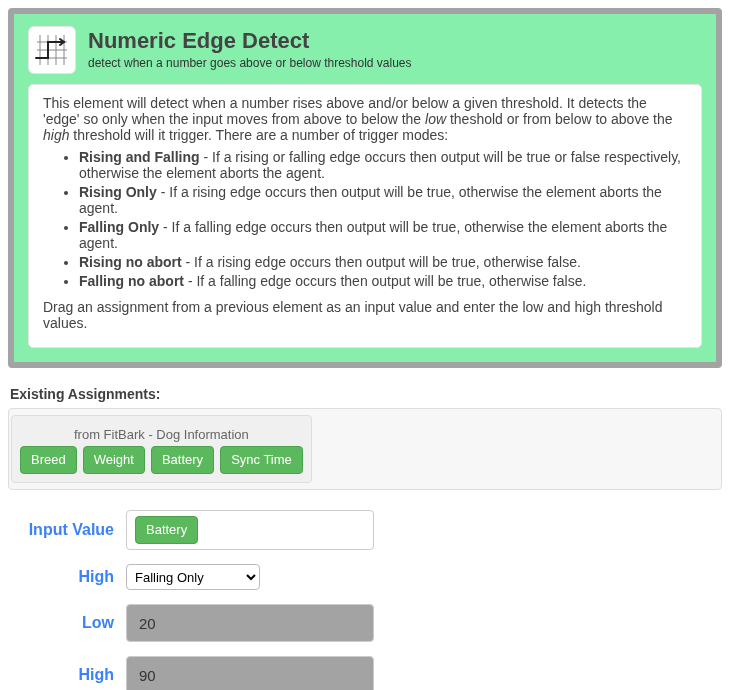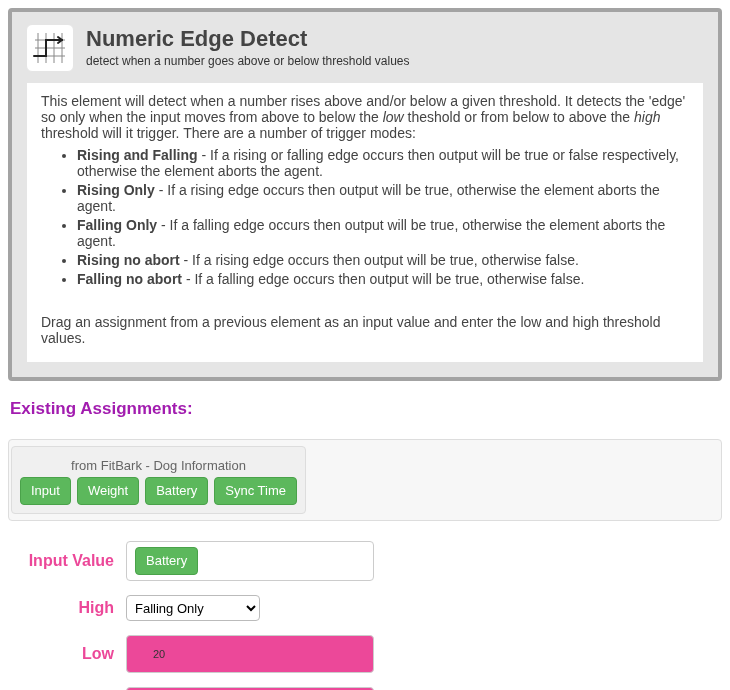--- a/index.html
+++ b/index.html
@@ -5,48 +5,48 @@
   * { box-sizing: border-box; }
   body {
     margin: 0;
     padding: 8px;
     font-family: -apple-system, BlinkMacSystemFont, "Segoe UI", Arial, sans-serif;
     color: #333;
     background: #fff;
     width: 730px;
   }
   .panel {
-    border: 4px solid #a3a3a3;
+    border: 6px solid #a3a3a3;
     border-radius: 4px;
-    background: #e5e5e5;
+    background: #86efac;
     padding: 12px 14px 14px 14px;
     margin-bottom: 18px;
   }
   .hdr { display: flex; gap: 12px; margin-bottom: 10px; }
   .icon-box {
     width: 48px; height: 48px; flex: 0 0 48px;
     background: #fff; border: 1px solid #e5e5e5; border-radius: 6px;
     display: flex; align-items: center; justify-content: center;
   }
   .title-group h1 {
     font-size: 22px; font-weight: 700; margin: 2px 0 0 0; color: #444;
     font-family: "Trebuchet MS", "Segoe UI", sans-serif;
   }
   .title-group .sub { font-size: 12px; color: #333; margin-top: 2px; }
   .desc-box {
-    background: #fff; border: 1px solid #e5e5e5; border-radius: 0;
+    background: #fff; border: 1px solid #e5e5e5; border-radius: 5px;
     padding: 10px 14px; font-size: 14px; color: #444;
   }
   .desc-box p { margin: 0 0 6px 0; }
-  .desc-box ul { margin: 6px 0 27px 0; padding-left: 36px; }
+  .desc-box ul { margin: 6px 0 10px 0; padding-left: 36px; }
   .desc-box li { margin: 3px 0; }
   em { font-style: italic; }
   .section-title {
-    font-size: 17px; font-weight: 700; color: #a21caf;
-    margin: 0 0 20px 2px;
+    font-size: 14px; font-weight: 700; color: #404040;
+    margin: 0 0 6px 2px;
     font-family: "Trebuchet MS", "Segoe UI", sans-serif;
   }
   .assign-panel {
     border: 1px solid #ddd; border-radius: 4px; background: #f7f7f7;
     padding: 6px 2px;
   }
   .assign-inner {
     border: 1px solid #ddd; border-radius: 4px; background: #f0f0f0;
     padding: 11px 8px 8px 8px; display: inline-block;
   }
@@ -56,29 +56,29 @@
   .tags { display: flex; gap: 6px; flex-wrap: wrap; }
   .tag {
     background: #5cb85c; color: #fff; font-size: 13px;
     padding: 4px 10px; border-radius: 4px; line-height: 18px;
     border: 1px solid #4aa24a;
   }
   .form { margin-top: 20px; }
   .row { display: flex; align-items: center; margin: 14px 0; }
   .lbl {
     width: 118px; text-align: right; font-weight: 700; font-size: 16px;
-    color: #ec4899; padding-right: 12px;
+    color: #3b82f6; padding-right: 12px;
   }
   .input-like {
     width: 248px; min-height: 38px; border: 1px solid #ccc; border-radius: 4px;
     padding: 5px 8px; display: flex; align-items: center; gap: 6px; background: #fff;
   }
   .text-input {
     width: 248px; height: 38px; border: 1px solid #ccc; border-radius: 4px;
-    padding: 6px 26px; font-size: 11px; color: #333; background: #ec4899;
+    padding: 6px 12px; font-size: 15px; color: #333; background: #a3a3a3;
   }
   select.edge {
     height: 26px; font-size: 13px; border: 1px solid #bbb; border-radius: 4px;
     padding: 1px 4px; background: #fff;
   }
 </style>
 </head>
 <body>
 
 <div class="panel">
@@ -122,21 +122,21 @@
     <p>Drag an assignment from a previous element as an input value and enter the low and high threshold values.</p>
   </div>
 </div>
 
 <div>
   <div class="section-title">Existing Assignments:</div>
   <div class="assign-panel">
     <div class="assign-inner">
       <div class="assign-from">from FitBark - Dog Information</div>
       <div class="tags" id="assign-tags">
-          <span class="tag">Input</span>
+          <span class="tag">Breed</span>
           <span class="tag">Weight</span>
           <span class="tag">Battery</span>
           <span class="tag">Sync Time</span>
         </div>
     </div>
   </div>
 </div>
 
 <div class="form">
   <div class="row">

